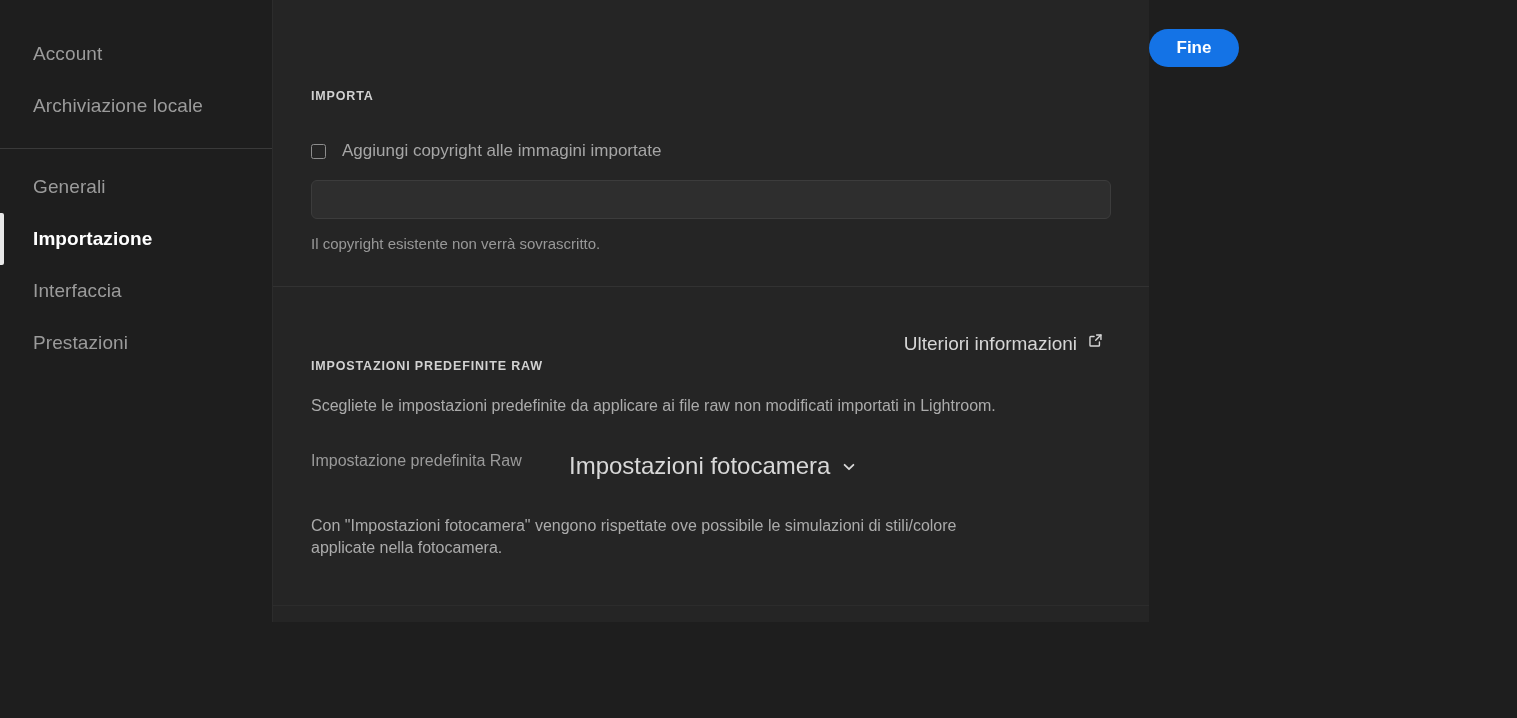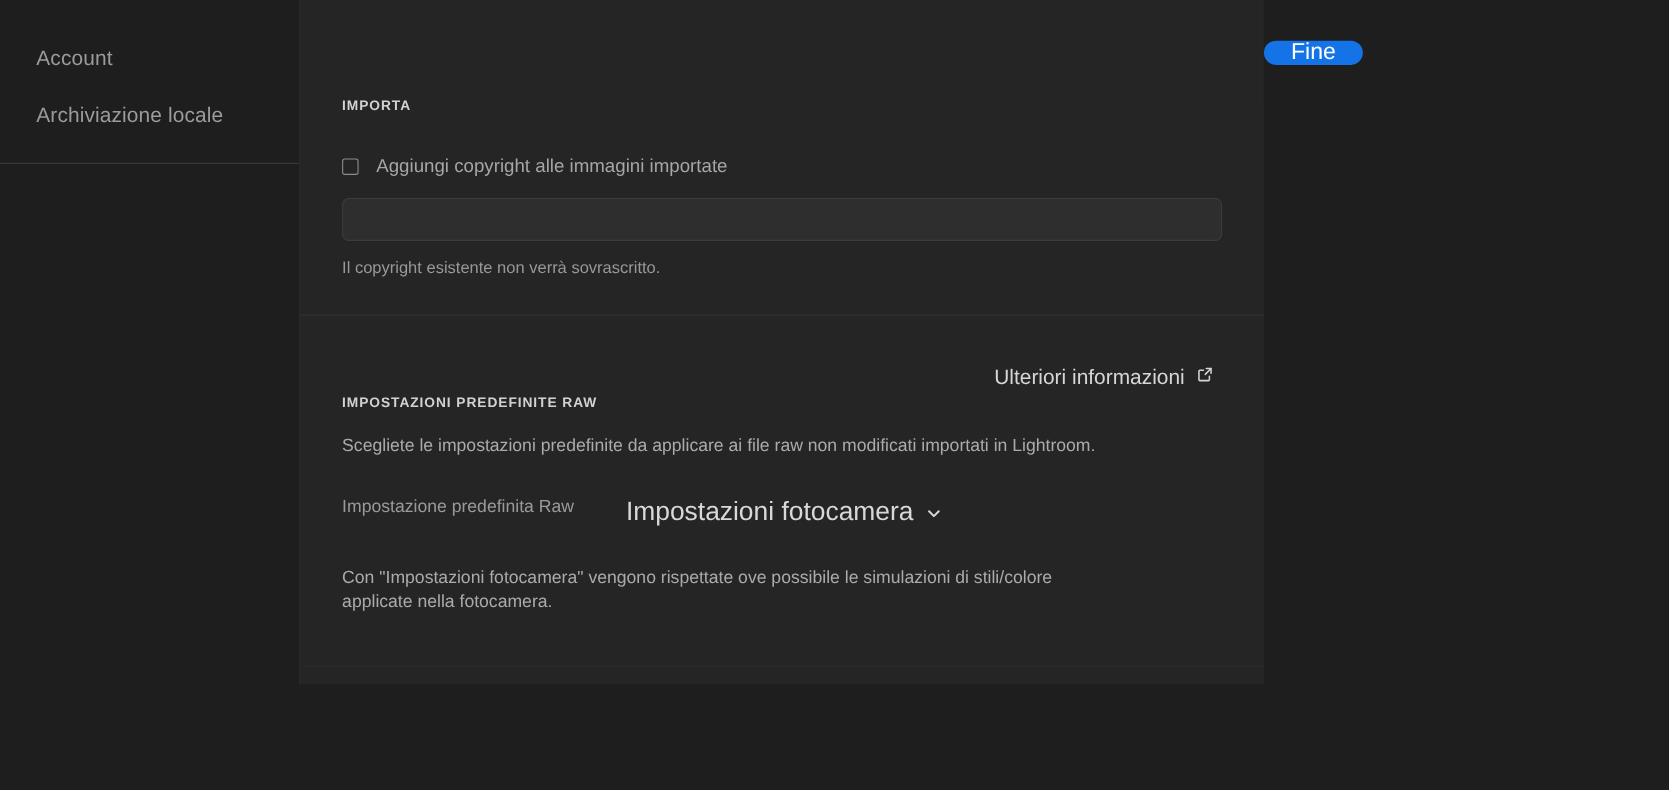--- a/index.html
+++ b/index.html
@@ -244,31 +244,32 @@
     flex: 0 0 96px;
     background: #1e1e1e;
     display: flex;
     align-items: center;
     justify-content: flex-end;
     padding-right: 37px;
     gap: 16px;
   }
 
   .btn {
-    height: 22px;
+    height: 38px;
     border-radius: 19px;
     font-family: "Liberation Sans", "DejaVu Sans", sans-serif;
-    font-size: 21px;
+    font-size: 17px;
     cursor: pointer;
     padding: 0 24px;
     display: inline-flex;
     align-items: center;
     justify-content: center;
     white-space: nowrap;
     border: none;
+    font-weight: bold;
   }
 
   .btn-primary {
     background: #1473e6;
     color: #ffffff;
     min-width: 90px;
   }
 
   .btn-secondary {
     background: transparent;
@@ -290,20 +291,34 @@
         <div class="nav-item">
           <span>Account</span>
         </div>
         <div class="nav-item">
           <span>Archiviazione locale</span>
         </div>
       </div>
 
       <div class="nav-divider"></div>
 
+      <div class="nav-group">
+        <div class="nav-item">
+          <span>Generali</span>
+        </div>
+        <div class="nav-item selected">
+          <span>Importazione</span>
+        </div>
+        <div class="nav-item">
+          <span>Interfaccia</span>
+        </div>
+        <div class="nav-item">
+          <span>Prestazioni</span>
+        </div>
+      </div>
 
     </nav>
 
     <main class="content">
 
       <section class="section sec-import">
         <div class="section-label">IMPORTA</div>
 
         <div class="checkbox-row">
           <span class="checkbox"></span>

